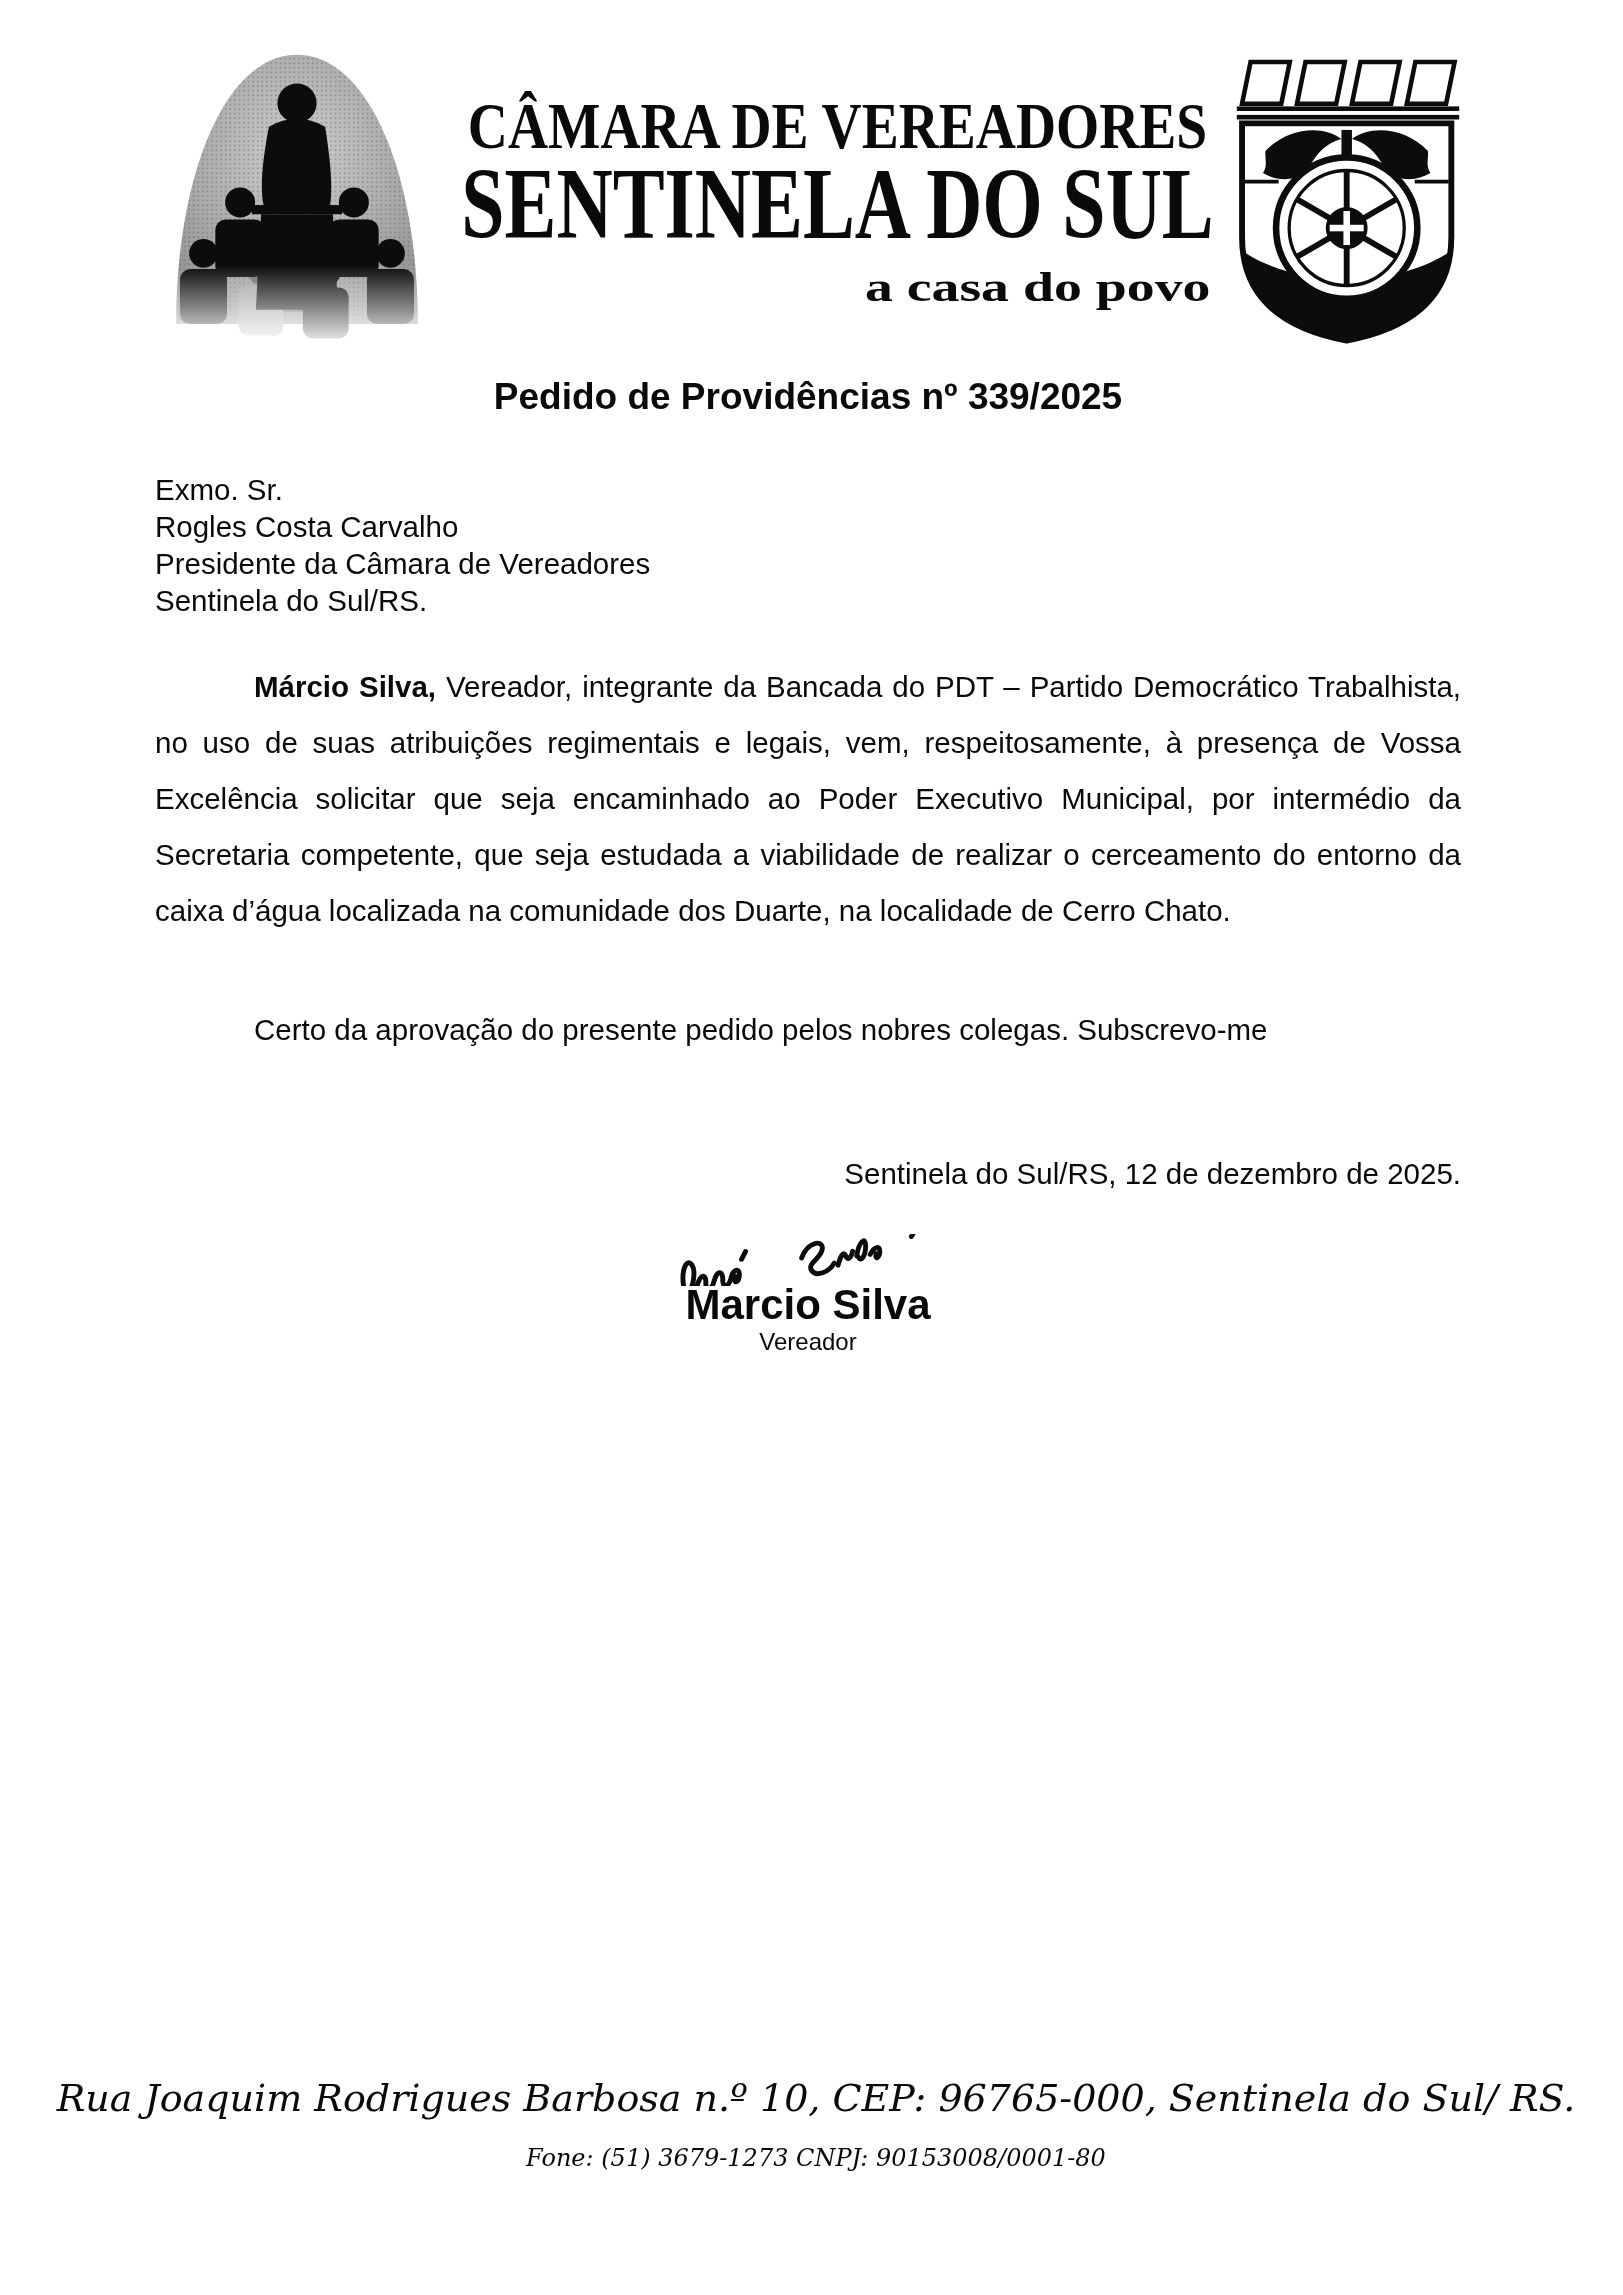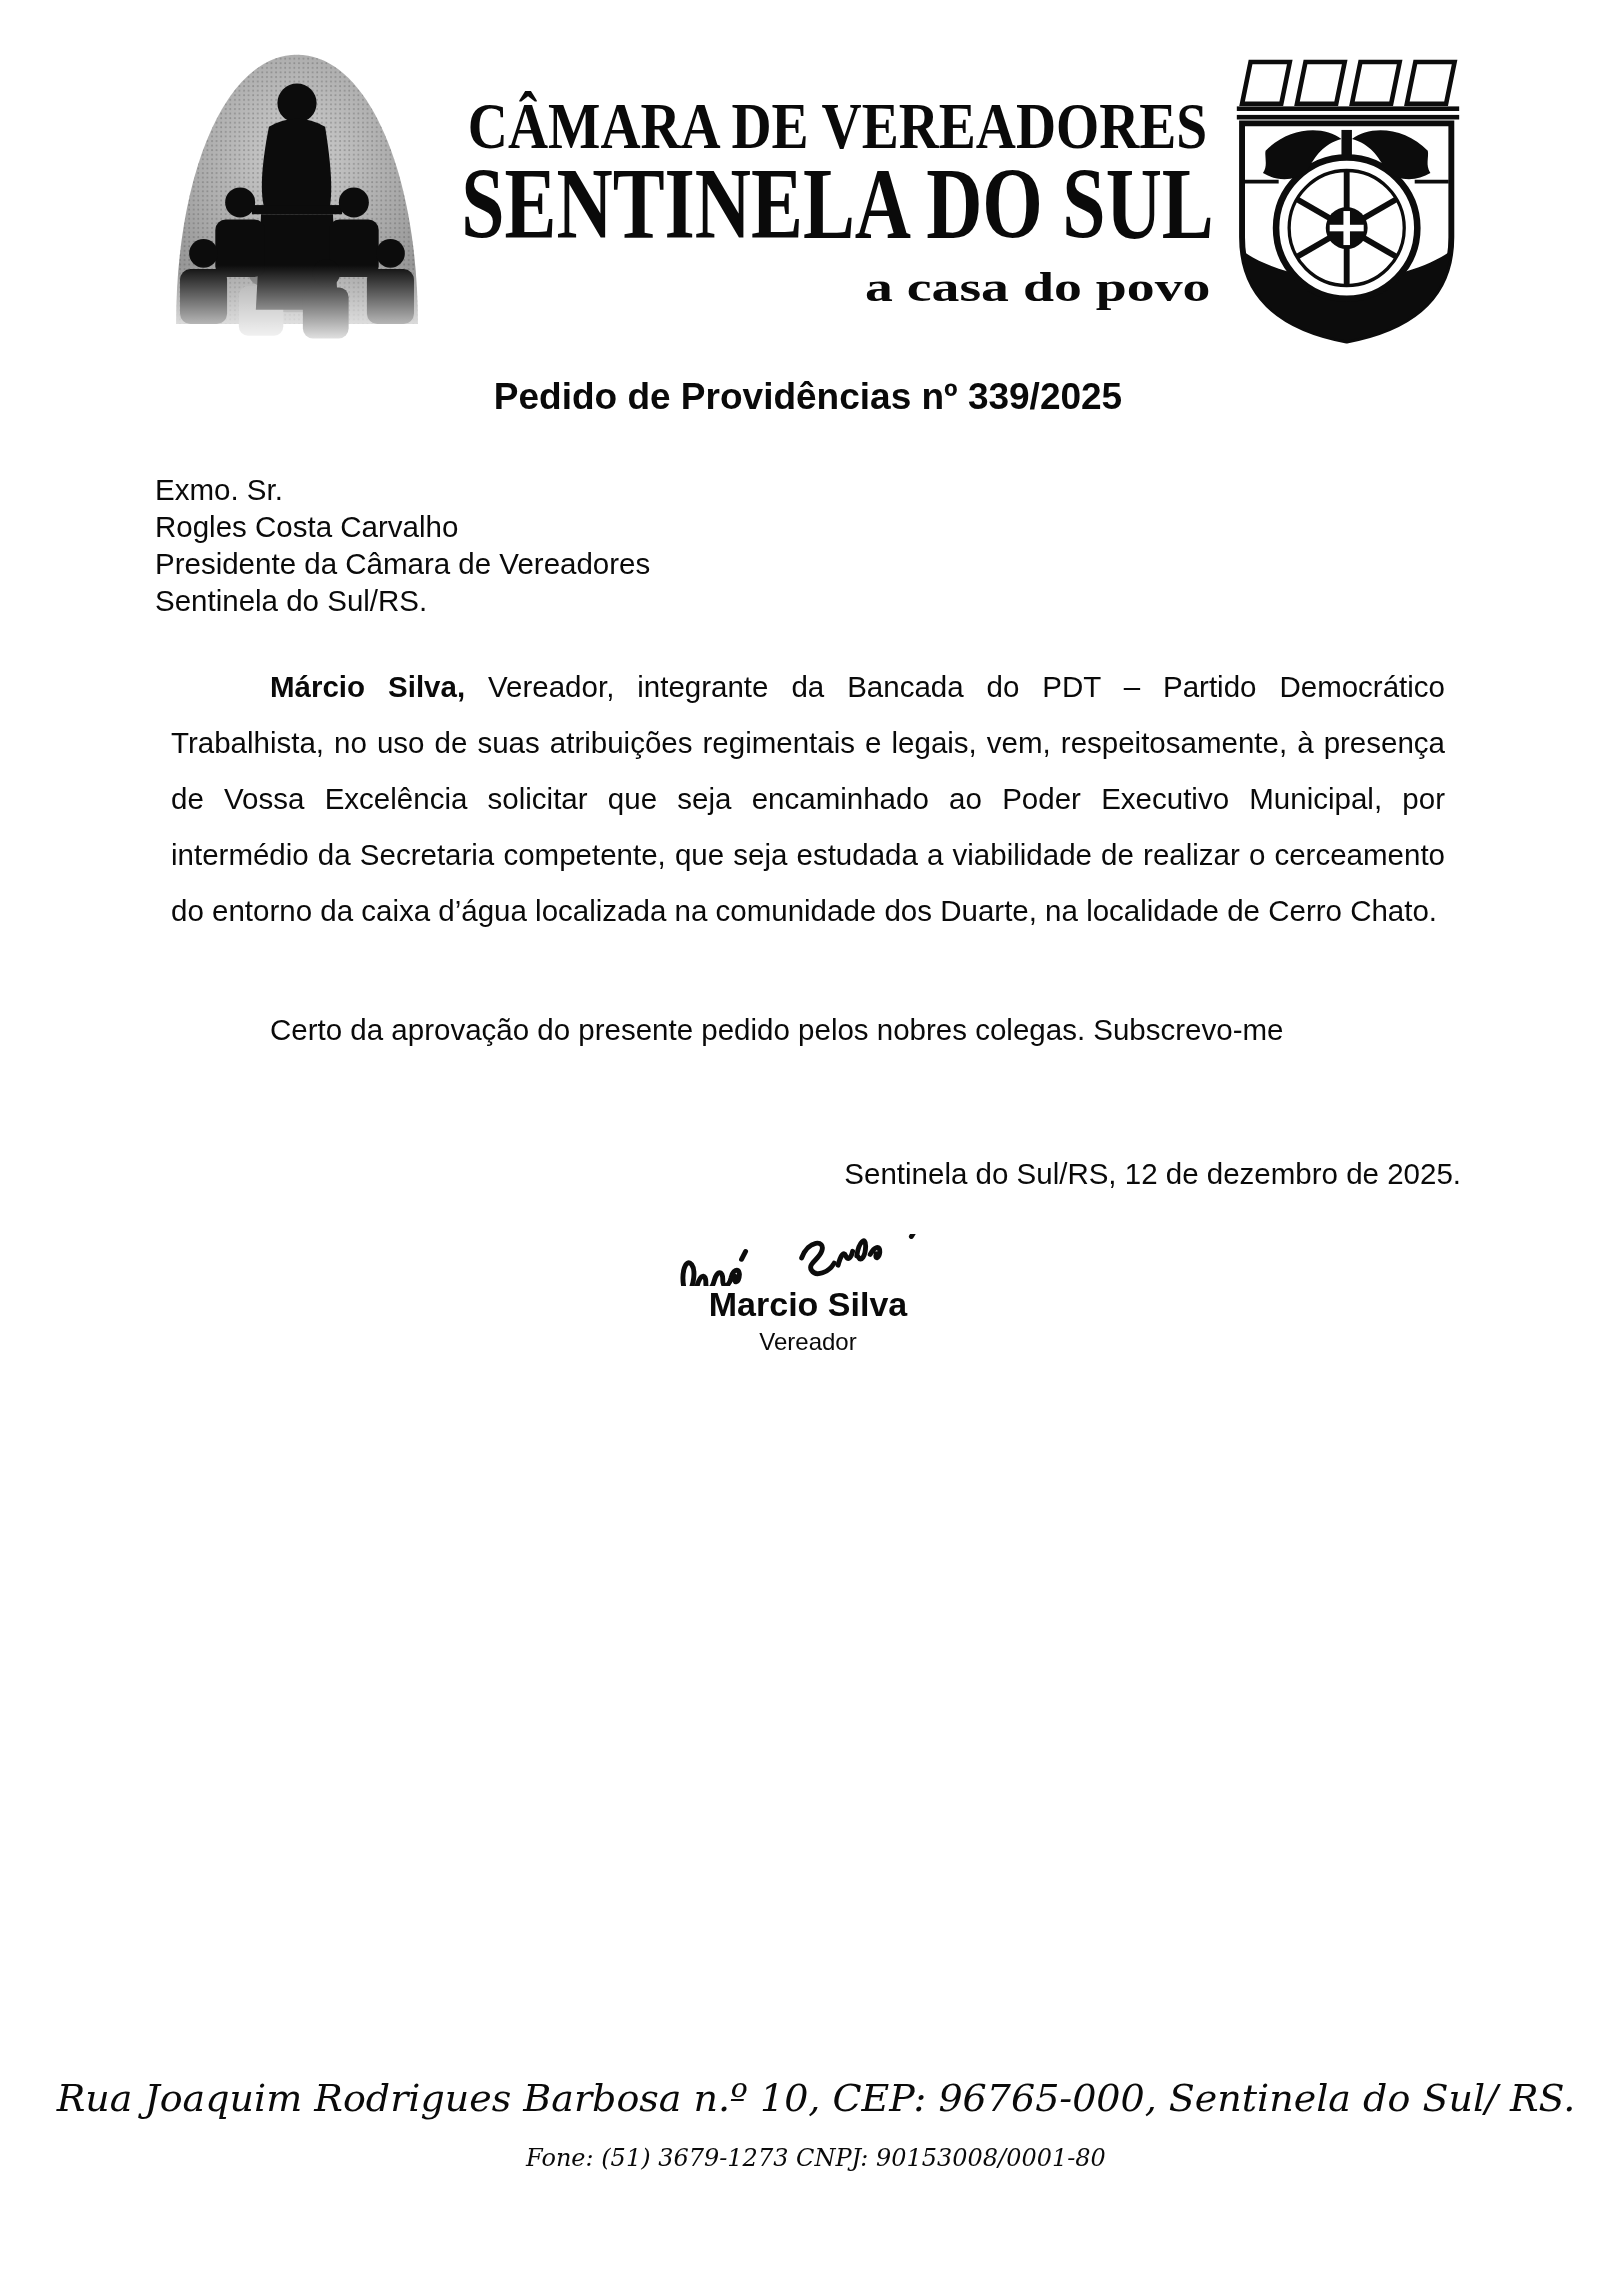--- a/index.html
+++ b/index.html
@@ -39,34 +39,34 @@
   }
   .doc-title {
     text-align: center;
     font-weight: bold;
     font-size: 37px;
     line-height: 37px;
   }
   .addressee { margin-top: 56px; line-height: 37px; }
 
   .par {
-    margin: 16px;
+    margin: 0;
     text-align: justify;
     line-height: 56px;
     text-indent: 99px;
   }
   .p1 { margin-top: 40px; }
   .p2 { margin-top: 52px; }
   .p3 { margin-top: 63px; }
 
   .dateline { margin-top: 97px; text-align: right; line-height: 37px; }
 
   .sigblock { text-align: center; }
   .signature { display: block; margin: 42px auto 0 auto; width: 288px; height: 52px; }
-  .sig-name { font-weight: bold; font-size: 34px; line-height: 37px; }
+  .sig-name { font-weight: bold; font-size: 42px; line-height: 37px; }
   .sig-role { font-size: 24px; line-height: 37px; }
 
   
   .footer {
     position: absolute;
     left: 0; right: 0;
     top: 2068px;
     text-align: center;
     font-family: "DejaVu Serif", serif;
     font-style: italic;

